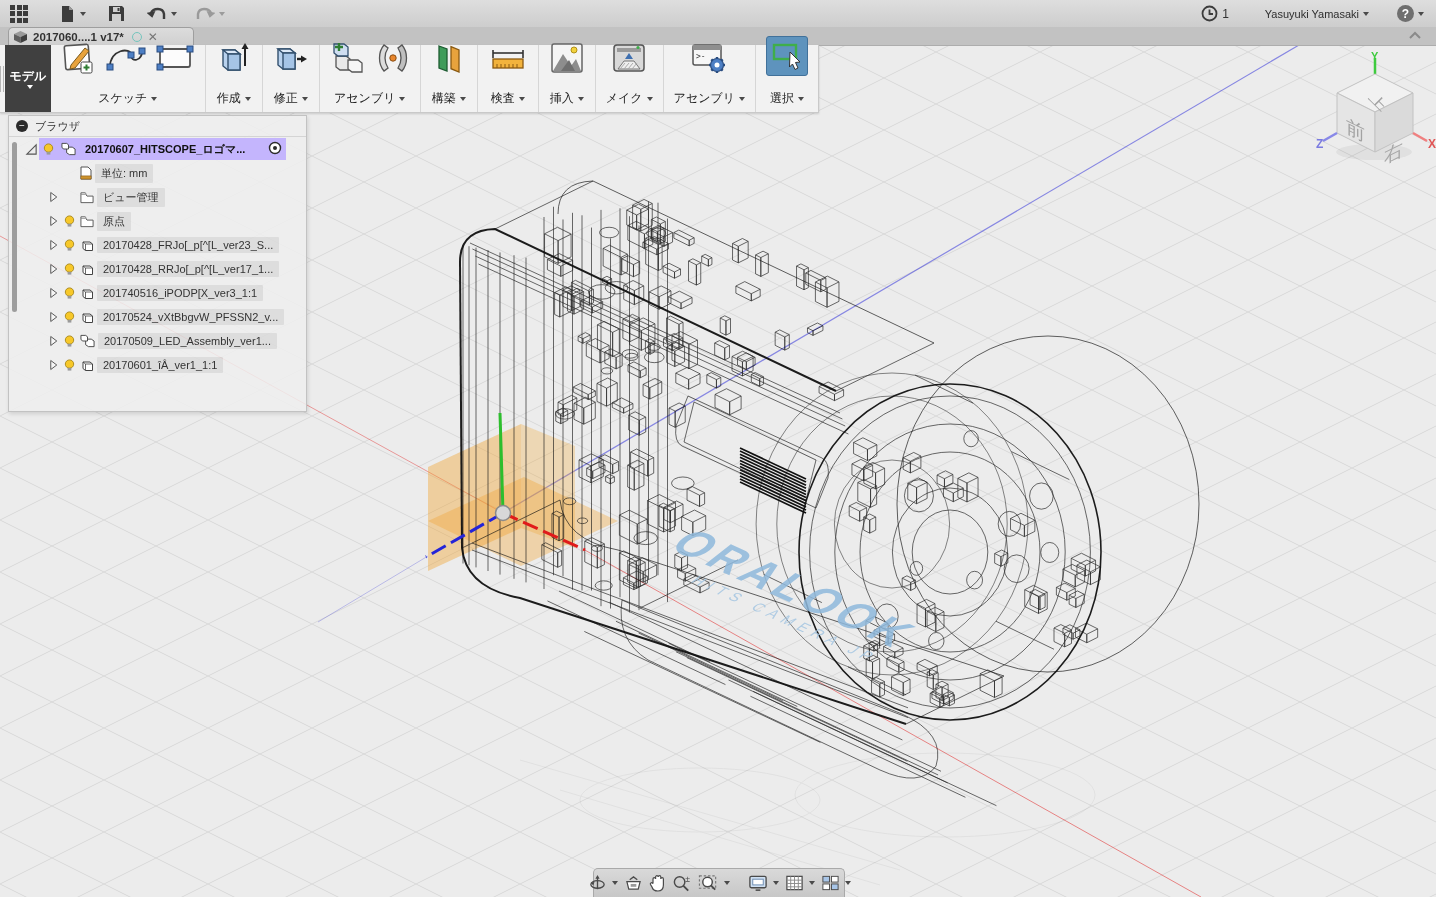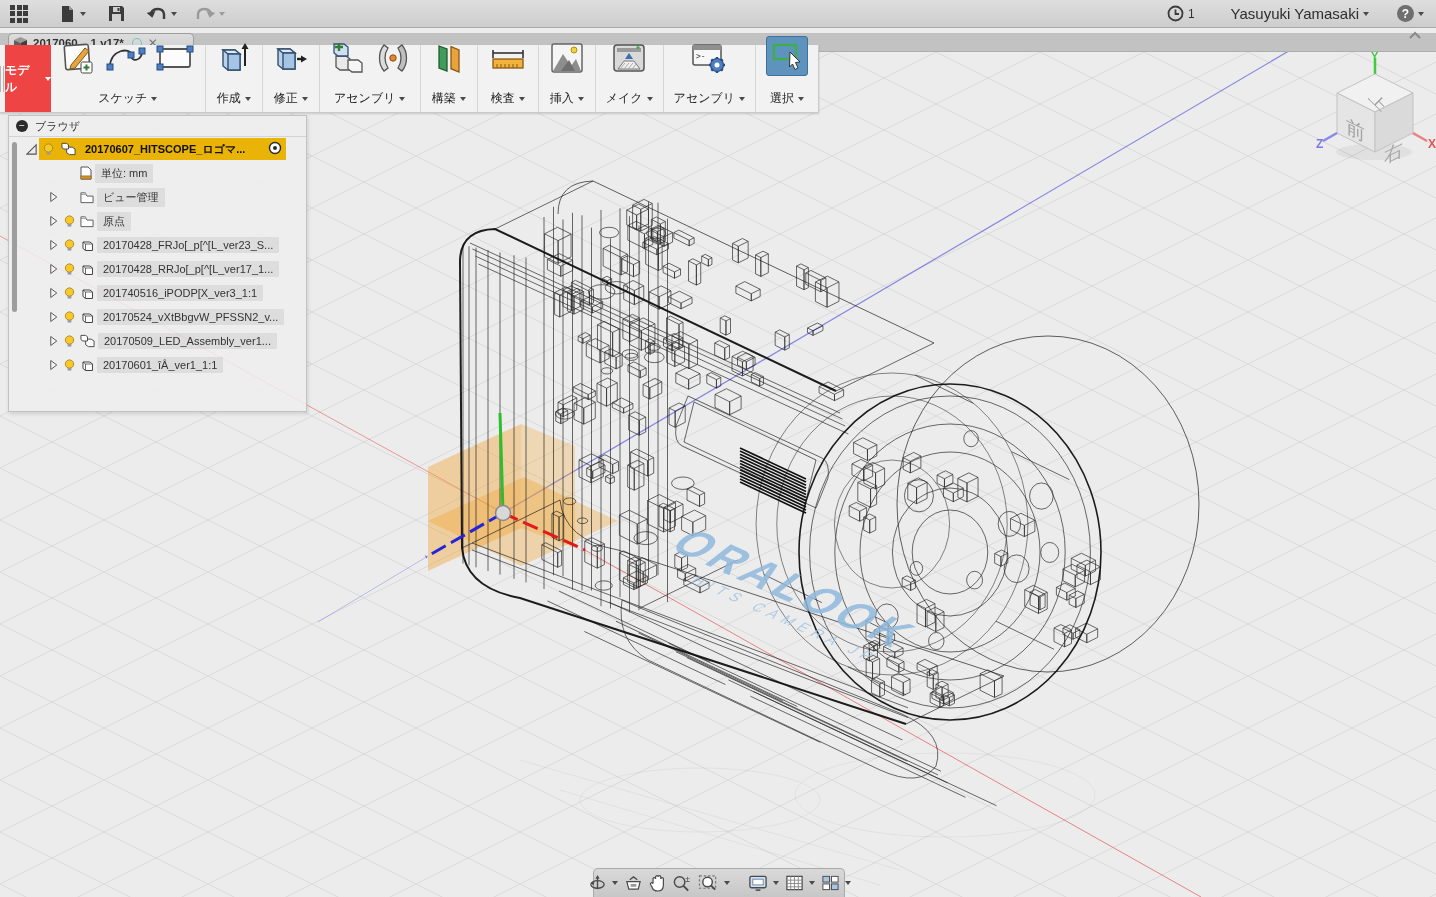--- a/index.html
+++ b/index.html
@@ -12,60 +12,60 @@
     background:linear-gradient(#dedede,#cdcdcd);border-bottom:1px solid #a8a8a8;
     display:flex;align-items:center;}
   .tb-ic{display:flex;align-items:center;margin-left:14px;cursor:default;}
   .caret{width:0;height:0;border-left:3.5px solid transparent;border-right:3.5px solid transparent;
     border-top:4.5px solid #4a4a4a;display:inline-block;margin-left:4px;}
   .caret.dim{border-top-color:#9c9c9c;}
   #appgrid{display:grid;grid-template-columns:repeat(3,5px);grid-gap:1.5px;margin-left:10px;}
   #appgrid span{width:5px;height:5px;background:#3c3c3c;}
   #topbar-right{margin-left:auto;display:flex;align-items:center;margin-right:12px;}
   #clock-count{font-size:12px;color:#333;margin:0 6px 0 4px;}
-  #user-name{font-size:15px;color:#2e2e2e;margin-right:28px;display:flex;align-items:center;}
+  #user-name{font-size:11px;color:#2e2e2e;margin-right:28px;display:flex;align-items:center;}
   #help-btn{width:17px;height:17px;border-radius:50%;background:#6f6f6f;color:#fff;
     font-size:12px;font-weight:bold;display:flex;align-items:center;justify-content:center;}
   
-  #tabbar{left:0;top:33px;width:1436px;height:18px;background:#c2c2c2;border-bottom:1px solid #adadad;}
+  #tabbar{left:0;top:27px;width:1436px;height:18px;background:#c2c2c2;border-bottom:1px solid #adadad;}
   #doc-tab{position:absolute;left:8px;top:0px;width:186px;height:18px;background:linear-gradient(#dcdcdc,#d0d0d0);
     border:1px solid #9e9e9e;border-bottom:none;border-radius:5px 5px 0 0;
     display:flex;align-items:center;padding:0 4px;box-sizing:border-box;}
   #doc-tab .title{font-size:11.5px;font-weight:bold;color:#333;margin-left:5px;white-space:nowrap;}
   #tab-sync{width:8px;height:8px;border:1.5px solid #74c5bd;border-radius:50%;margin-left:8px;}
   #tab-close{color:#757575;font-size:12px;font-weight:bold;margin-left:6px;line-height:1;}
   #collapse-chevron{left:1408px;top:29px;color:#8a8a8a;font-size:12px;font-weight:bold;}
   
   #toolbar{left:0;top:45px;width:818px;height:67px;background:#f2f2f2;
     border-bottom:1px solid #c9c9c9;border-right:1px solid #c9c9c9;display:flex;box-shadow:0 1px 2px rgba(0,0,0,.15);}
   #tb-grip{width:12px;display:flex;align-items:center;justify-content:center;gap:2px;background:#f2f2f2;}
   #tb-grip i{display:block;width:1px;height:26px;background:#b5b5b5;}
-  #model-btn{width:112px;background:#ef4444;color:#fff;font-size:12px;font-weight:bold;
-    display:flex;align-items:center;justify-content:center;}
+  #model-btn{width:112px;background:#404040;color:#fff;font-size:12px;font-weight:bold;
+    display:flex;align-items:center;justify-content:center;flex-direction:column;}
   #model-btn .caret{border-top-color:#fff;}
   .tb-group{display:flex;flex-direction:column;align-items:center;justify-content:flex-end;
     padding:4px 10px 5px;position:relative;}
   .tb-group + .tb-group{border-left:1px solid #d6d6d6;}
   .tb-icons{display:flex;align-items:center;gap:8px;flex:1;}
   .tb-label{font-size:12px;color:#222;display:flex;align-items:center;white-space:nowrap;margin-top:14px;}
   .sel-btn{width:40px;height:38px;background:#5e93bd;border:1px solid #41719a;border-radius:3px;
     display:flex;align-items:center;justify-content:center;}
   
   #browser{left:8px;top:115px;width:297px;height:295px;background:rgba(238,238,238,.85);
     border:1px solid #c2c2c2;box-shadow:1px 2px 4px rgba(0,0,0,.12);font-size:11px;color:#333;}
   #browser-header{height:20px;display:flex;align-items:center;padding-left:7px;border-bottom:1px solid #d4d4d4;}
   #browser-header .minus{width:12px;height:12px;border-radius:50%;background:#2b2b2b;color:#fff;
      font-size:10px;line-height:11px;text-align:center;margin-right:7px;}
   #browser-scroll{position:absolute;left:3px;top:26px;width:5px;height:170px;background:#9d9d9d;border-radius:3px;}
   .trow{height:24px;display:flex;align-items:center;padding-left:14px;}
   .trow .spacer{width:16px;flex:none;display:flex;justify-content:center;}
   .trow .lbl{padding:2px 6px;background:rgba(0,0,0,.07);border-radius:1px;white-space:nowrap;
     overflow:hidden;max-width:205px;text-overflow:clip;}
   .trow.root{margin-left:14px;padding-left:0;}
-  .root-bar{flex:1;display:flex;align-items:center;background:#eab308;height:22px;margin-right:20px;}
+  .root-bar{flex:1;display:flex;align-items:center;background:#c4b5fd;height:22px;margin-right:20px;}
   .root-bar .lbl{background:none;font-weight:bold;color:#111;}
   .tree-ic{margin:0 3px;flex:none;}
   
   #viewcube{left:1316px;top:52px;width:120px;height:122px;}
   
   #navbar{left:593px;top:868px;width:252px;height:29px;background:linear-gradient(#d9d9d9,#c7c7c7);
     border:1px solid #a9a9a9;border-bottom:none;border-radius:5px 5px 0 0;
     display:flex;align-items:center;justify-content:center;gap:4px;padding:0 4px;box-sizing:border-box;}
   .nav-it{display:flex;align-items:center;gap:1px;padding:1px;}
   .nav-sep{width:1px;height:18px;background:#aaa;margin:0 4px;}

